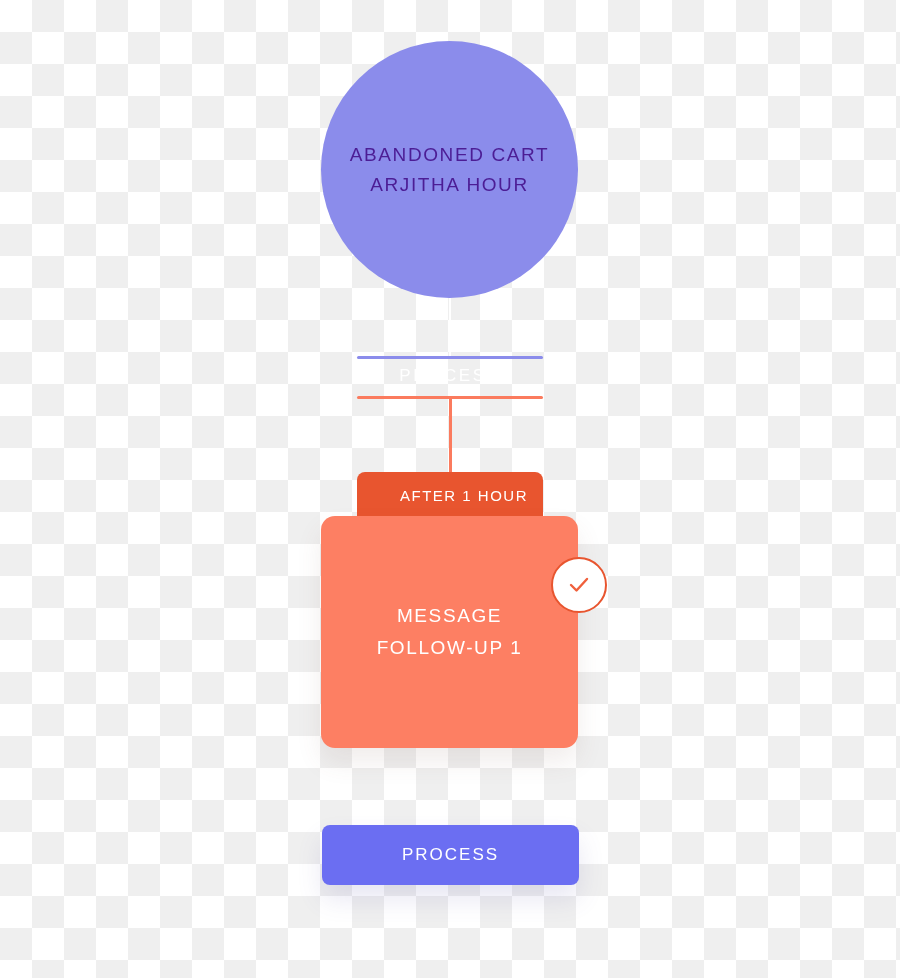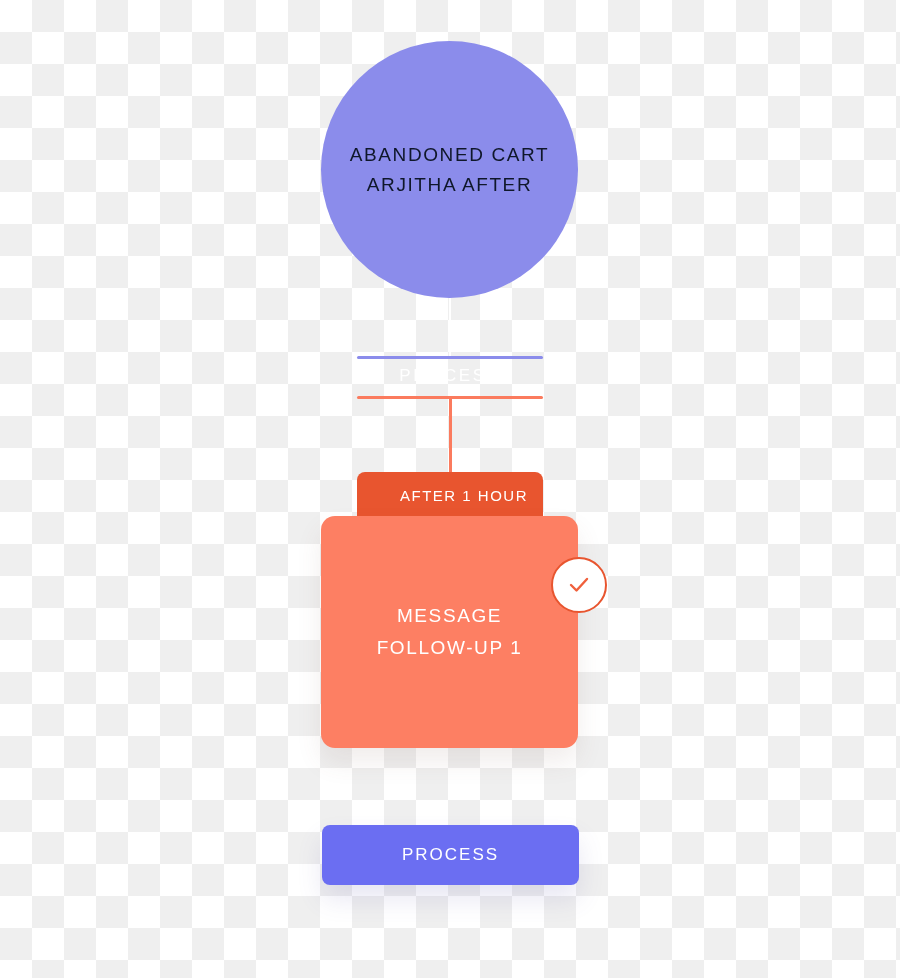--- a/index.html
+++ b/index.html
@@ -37,21 +37,21 @@
     height: 257px;
     border-radius: 50%;
     background: #8b8ceb;
     display: flex;
     flex-direction: column;
     align-items: center;
     justify-content: center;
     text-align: center;
   }
   .trigger-circle .line {
-    color: #0f172a;
+    color: #4c1d95;
     font-size: 19px;
     font-weight: 500;
     letter-spacing: 1.6px;
     line-height: 30px;
     white-space: nowrap;
   }
 
   
   .connector-vertical-top {
     position: absolute;
@@ -188,21 +188,21 @@
     white-space: nowrap;
   }
 </style>
 </head>
 <body>
 
 <div class="canvas">
 
   <div class="trigger-circle">
     <div class="line">ABANDONED CART</div>
-    <div class="line">ARJITHA AFTER</div>
+    <div class="line">ARJITHA HOUR</div>
   </div>
 
   <div class="connector-vertical-top"></div>
 
   <div class="rule-purple"></div>
   <div class="process-label">PROCESS</div>
   <div class="rule-orange"></div>
 
   <div class="connector-vertical-bottom"></div>
 

